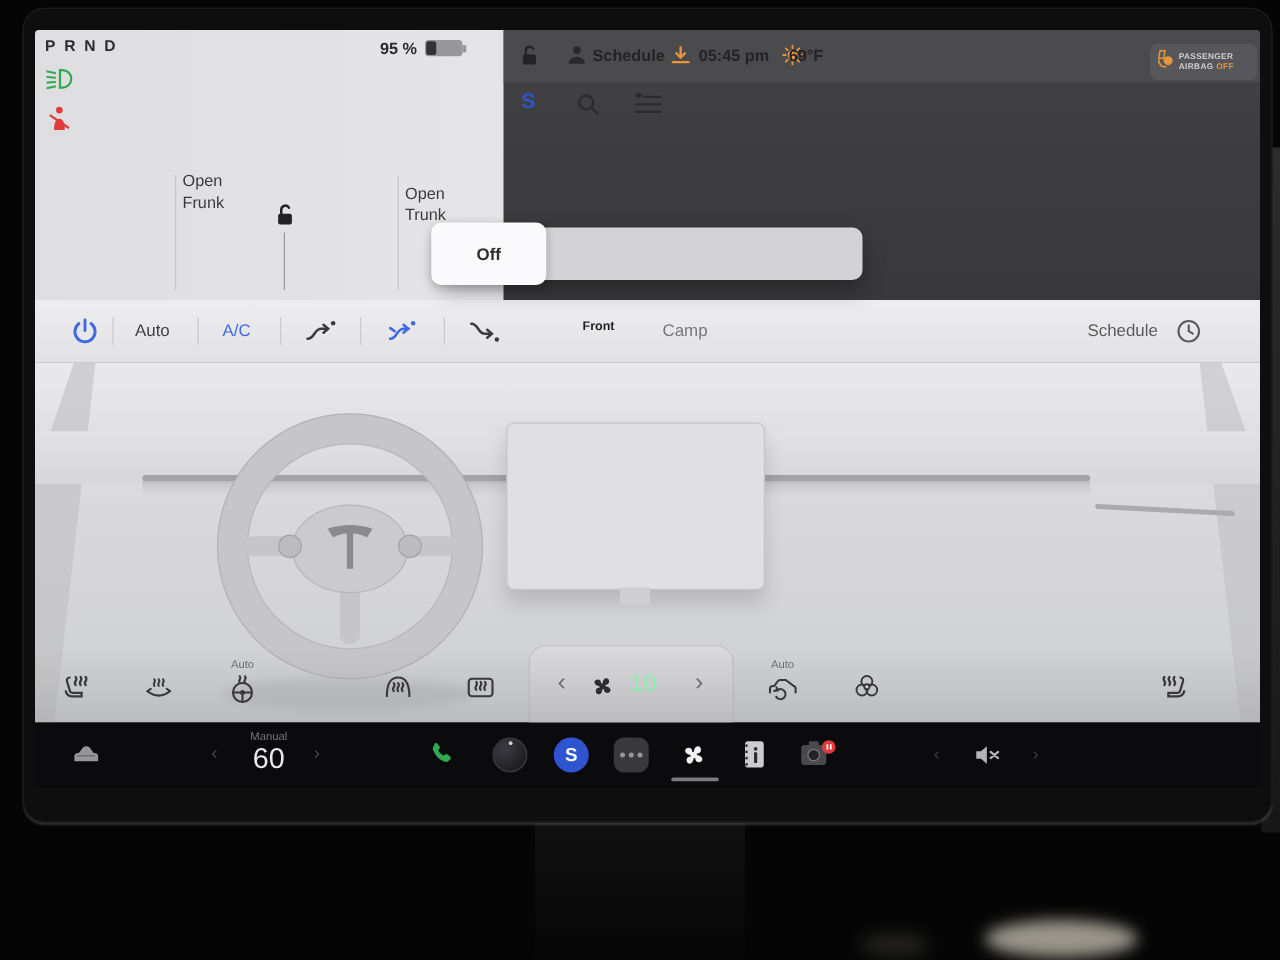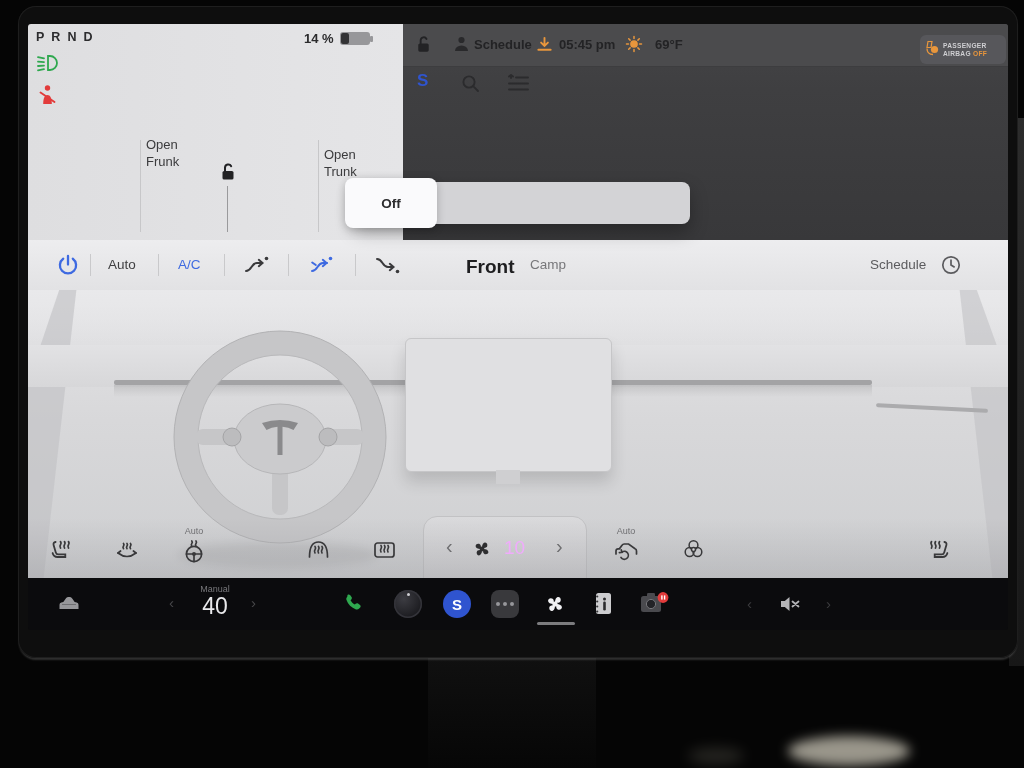--- a/index.html
+++ b/index.html
@@ -48,21 +48,21 @@
   .popup-off{position:absolute;left:0;top:0;width:92px;height:50px;border-radius:8px;background:#fafafc;
     box-shadow:0 2px 8px rgba(0,0,0,.22);display:flex;align-items:center;justify-content:center;
     font-size:13.5px;font-weight:600;color:#2d2d2f;z-index:2;}
   .popup-opt{position:absolute;top:0;height:50px;display:flex;align-items:center;justify-content:center;gap:6px;
     font-size:13px;color:#4a4a4d;z-index:2;}
 
   
   .cb-div{top:14px;width:1px;height:22px;background:#c9c9cb;}
   .cb-text{font-size:13.5px;color:#3f3f41;}
   .blue{color:#3e6ae1;}
-  .cb-front{font-size:19px;font-weight:700;color:#1e1e20;}
+  .cb-front{font-size:10px;font-weight:700;color:#1e1e20;}
   .cb-rear{font-size:13.5px;color:#77777a;}
   .cb-sched{font-size:13.5px;color:#5b5b5e;}
 
   
   .sky{left:0;top:0;width:980px;height:58px;background:linear-gradient(180deg,#e9e9eb,rgba(233,233,235,0));}
   .dash-band{left:0;top:55px;width:980px;height:42px;background:linear-gradient(180deg,#e2e2e4,#d7d7d9);}
   .vent-line{left:86px;top:90px;width:758px;height:5px;background:#a3a3a5;border-radius:2px;}
   .vent-shadow{left:86px;top:95px;width:758px;height:12px;background:linear-gradient(180deg,rgba(0,0,0,.10),rgba(0,0,0,0));}
   .right-vent{left:848px;top:116px;width:112px;height:4px;background:#ababad;transform:rotate(3deg);border-radius:2px;}
   .left-pillar{left:0;top:0;width:78px;height:288px;background:#c2c2c4;opacity:.65;
@@ -73,21 +73,21 @@
   .center-screen{left:377px;top:48px;width:205px;height:132px;background:#e0e0e2;border:1px solid #c6c6c8;border-radius:6px;
     box-shadow:0 10px 16px rgba(0,0,0,.14);}
   .screen-stem{left:468px;top:180px;width:24px;height:14px;background:#cfcfd1;}
   .console{left:395px;top:226px;width:162px;height:62px;background:linear-gradient(180deg,#dadadc,#cfcfd1);
     border-radius:14px 14px 0 0;border:1px solid #c2c2c4;}
   .wheel-shadow{left:150px;top:252px;width:200px;height:26px;background:rgba(0,0,0,.07);border-radius:50%;filter:blur(4px);}
 
   
   .auto-mini{font-size:9px;color:#6f6f72;}
   .chev{font-size:20px;color:#6e6e70;line-height:20px;}
-  .fan-val{font-size:19px;color:#f0abfc;}
+  .fan-val{font-size:19px;color:#86efac;}
 
   
   .dock-chev{font-size:15px;color:#48484a;line-height:16px;}
   .temp-mode{font-size:9px;color:#77777a;text-align:center;width:44px;}
   .temp-val{font-size:23px;color:#e9e9eb;text-align:center;width:44px;font-weight:400;}
   .s-circle{width:28px;height:28px;border-radius:50%;background:#2f54cf;display:flex;align-items:center;justify-content:center;
     color:#fff;font-weight:800;font-size:15px;}
   .dots-app{width:28px;height:28px;border-radius:8px;background:#39393c;display:flex;align-items:center;justify-content:center;gap:3px;}
   .dots-app i{width:4px;height:4px;border-radius:50%;background:#97979a;}
   .knob{width:28px;height:28px;border-radius:50%;background:radial-gradient(circle at 35% 32%,#3c3c42,#1d1d21 70%);
@@ -118,21 +118,21 @@
   </div>
 
   <div class="ab screen">
 
     <div class="ab left-panel">
       <div class="ab prnd">
         <span>P</span><span>R</span><span>N</span><span>D</span>
       </div>
 
       <div class="ab battery-wrap">
-        <span class="battery-text">14 %</span>
+        <span class="battery-text">95 %</span>
         <span class="batt">
             <span class="fill"></span>
             <span class="nub"></span>
           </span>
       </div>
 
       <span class="ab" style="left:8px;top:30px;">
         <svg width="26" height="18" viewBox="0 0 26 18">
             <g stroke="#2fa84f" stroke-width="1.8" fill="none" stroke-linecap="round">
           <path d="M12 2h2a7 7 0 0 1 0 14h-2z"></path>
@@ -220,21 +220,21 @@
       <span class="ab st-text" style="left:156px;top:13px;">05:45 pm</span>
 
       <span class="ab" style="left:222px;top:11px;">
         <svg width="18" height="18" viewBox="0 0 18 18">
             <g stroke="#e8963c" stroke-width="1.5" stroke-linecap="round">
           <circle cx="9" cy="9" r="3.1" fill="#e8963c"></circle>
           <path d="M9 1.5v2M9 14.5v2M1.5 9h2M14.5 9h2M3.7 3.7l1.4 1.4M12.9 12.9l1.4 1.4M14.3 3.7l-1.4 1.4M5.1 12.9l-1.4 1.4"></path>
             </g>
           </svg>
       </span>
-      <span class="ab st-text" style="left:252px;top:13px;">69°F</span>
+      <span class="ab st-text" style="left:228px;top:13px;">69°F</span>
 
       <div class="ab airbag">
         <span>
           <svg width="14" height="16" viewBox="0 0 14 16">
             <path d="M3 1.5h4l-1 6h-4z" fill="none" stroke="#e8963c" stroke-width="1.2"></path>
             <circle cx="9.5" cy="9.5" r="3.6" fill="#e8963c"></circle>
             <path d="M2 8.5c0 4 2 6 6 6" fill="none" stroke="#e8963c" stroke-width="1.3"></path>
             </svg>
         </span>
         <span>
@@ -439,21 +439,21 @@
 
     <div class="ab dock">
       <span class="ab" style="left:28px;top:14px;">
         <svg width="26" height="20" viewBox="0 0 26 20">
           <path d="M3.5 17v-4.2q0-1.8 1.8-2.2l2-.5L10 6.3Q10.9 5 12.4 5h1.2q1.5 0 2.4 1.3l2.7 3.8 2 .5q1.8.4 1.8 2.2V17z" fill="#97979a"></path>
           <path d="M6 12.5h14" stroke="#6e6e71" stroke-width="1.2"></path>
           </svg>
       </span>
       <span class="ab dock-chev" style="left:141px;top:17px;">‹</span>
       <div class="ab temp-mode" style="left:165px;top:6px;">Manual</div>
-      <div class="ab temp-val" style="left:165px;top:15px;">40</div>
+      <div class="ab temp-val" style="left:165px;top:15px;">60</div>
       <span class="ab dock-chev" style="left:223px;top:17px;">›</span>
 
       <span class="ab" style="left:313px;top:14px;">
         <svg width="22" height="22" viewBox="0 0 24 24">
           <path d="M7.1 3.2c.8-.8 2.1-.7 2.8.2l1.6 2.1c.6.8.5 1.9-.2 2.6l-.9.9c1.1 2.1 2.6 3.6 4.7 4.7l.9-.9c.7-.7 1.8-.8 2.6-.2l2.1 1.6c.9.7 1 2 .2 2.8l-1.1 1.1c-.9.9-2.2 1.3-3.4.9-5.1-1.7-8.8-5.4-10.5-10.5-.4-1.2 0-2.5.9-3.4z" fill="#2fa84f"></path>
           </svg>
       </span>
 
       <span class="ab knob" style="left:366px;top:12px;">
           <i></i>

